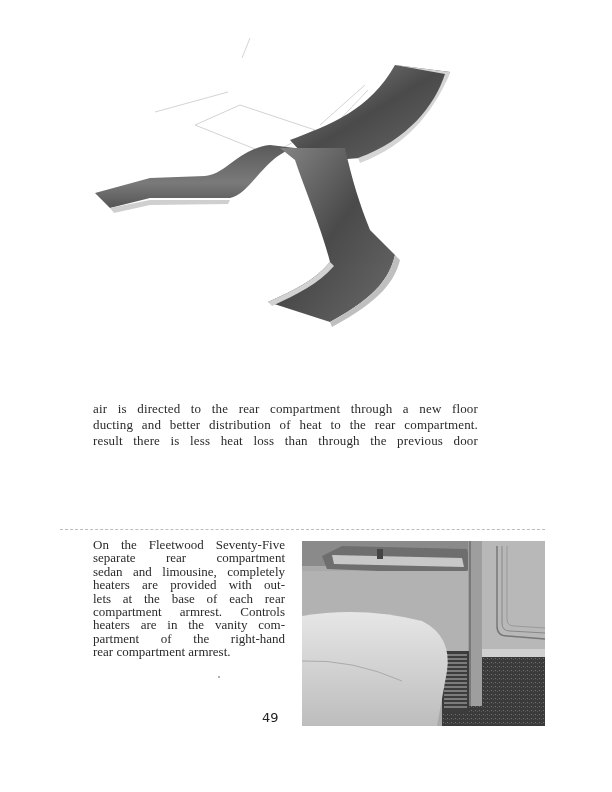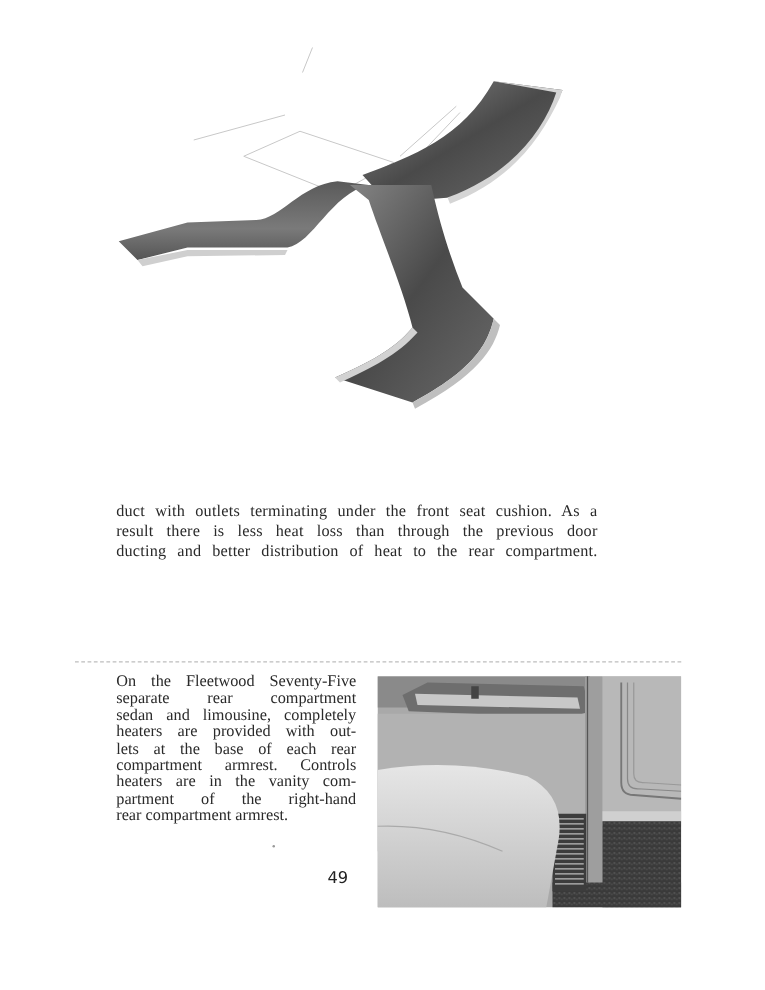--- a/index.html
+++ b/index.html
@@ -4,21 +4,21 @@
 <style>
   html, body { margin:0; padding:0; background:#ffffff; }
   body { width:612px; height:792px; position:relative; overflow:hidden; font-family:"Liberation Serif", "DejaVu Serif", serif; color:#2a2a2a; }
   .fig-top { position:absolute; left:90px; top:30px; width:380px; height:310px; }
   .para-main { position:absolute; left:93px; top:401px; width:385px; font-size:13px; line-height:16.2px; text-align:justify; text-align-last:justify; letter-spacing:0.15px; }
   .para-main span { display:block; text-align:justify; text-align-last:justify; white-space:nowrap; }
   .rule { position:absolute; left:60px; top:529px; width:485px; height:0; border-top:1px dashed #bdbdbd; }
   .para-side { position:absolute; left:93px; top:538px; width:192px; font-size:13px; line-height:13.4px; }
   .para-side span { display:block; text-align:justify; text-align-last:justify; white-space:nowrap; }
   .photo { position:absolute; left:302px; top:541px; width:243px; height:185px; }
-  .page-num { position:absolute; left:262px; top:695px; font-family:"DejaVu Sans", sans-serif; font-size:13px; color:#222; }
+  .page-num { position:absolute; left:262px; top:710px; font-family:"DejaVu Sans", sans-serif; font-size:13px; color:#222; }
   .speck { position:absolute; width:2px; height:2px; background:#999; border-radius:1px; }
 </style>
 </head>
 <body>
 
 <div class="fig-top">
   <svg width="380" height="310" viewBox="0 0 380 310">
     <defs>
       <linearGradient id="dg" x1="0" y1="0" x2="1" y2="1">
         <stop offset="0" stop-color="#8a8a8a"></stop>
@@ -46,23 +46,23 @@
     <path d="M5,163 L60,148 L115,146 C135,145 150,118 180,115 L205,118 C175,125 160,165 140,168 L60,168 L20,178 Z" fill="url(#dg2)"></path>
     <path d="M20,178 L60,170 L140,170 L138,174 L60,175 L24,183 Z" fill="#cfcfcf"></path>
 
     <path d="M190,118 L255,118 C262,150 270,175 280,200 L305,225 C300,245 290,265 240,292 L178,272 C205,260 225,250 240,232 C232,200 215,160 205,130 Z" fill="url(#dg)"></path>
     <path d="M240,232 C225,250 205,260 178,272 L182,276 C208,264 228,254 244,236 Z" fill="#d2d2d2"></path>
     <path d="M305,225 L310,230 C305,250 292,270 242,297 L240,292 C290,265 300,245 305,225 Z" fill="#bfbfbf"></path>
   </svg>
 </div>
 
 <div class="para-main">
-  <span>duct with outlets terminating under the front seat cushion. As a</span>
+  <span>air is directed to the rear compartment through a new floor</span>
+  <span>ducting and better distribution of heat to the rear compartment.</span>
   <span>result there is less heat loss than through the previous door</span>
-  <span>ducting and better distribution of heat to the rear compartment.</span>
 </div>
 
 <div class="rule"></div>
 
 <div class="para-side">
   <span>On the Fleetwood Seventy-Five</span>
   <span>separate rear compartment</span>
   <span>sedan and limousine, completely</span>
   <span>heaters are provided with out-</span>
   <span>lets at the base of each rear</span>

